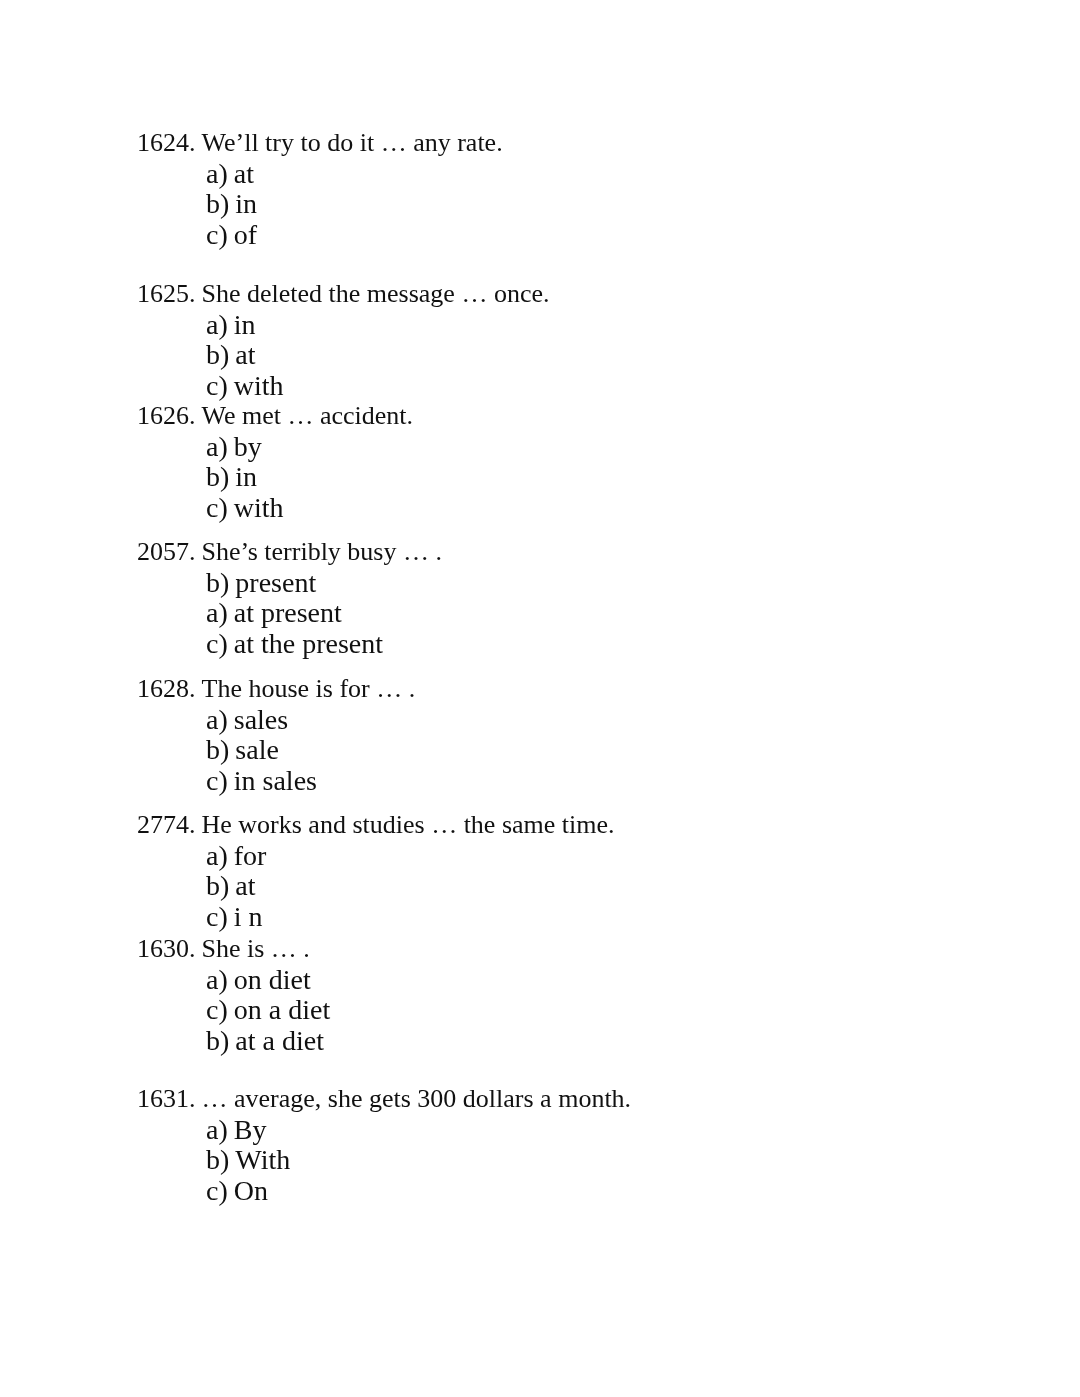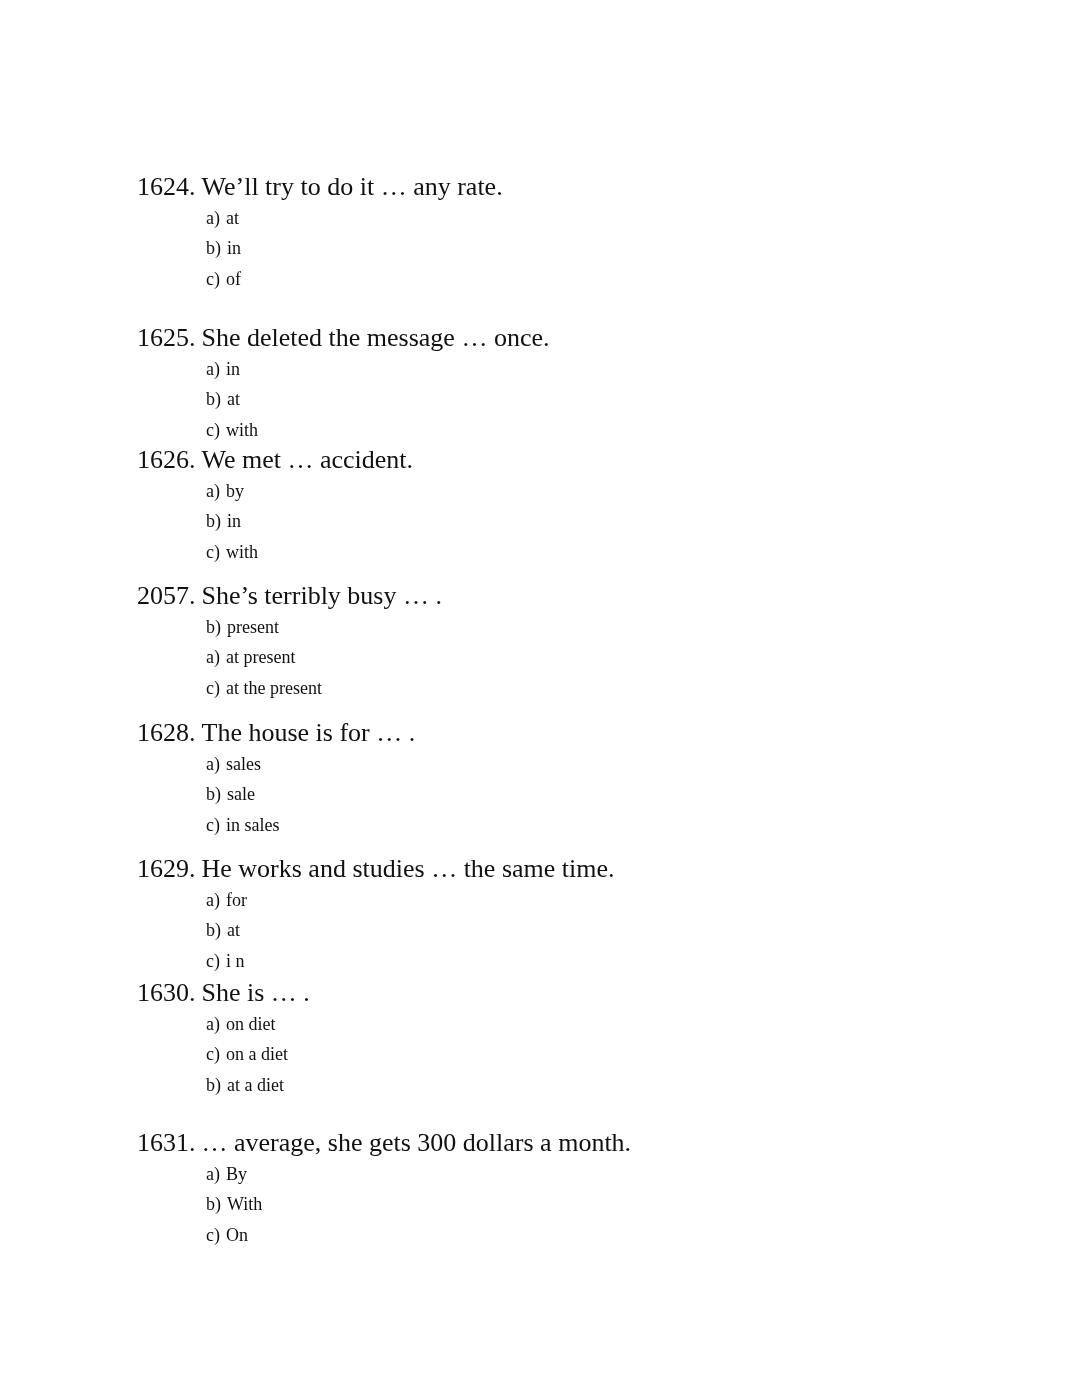--- a/index.html
+++ b/index.html
@@ -26,37 +26,36 @@
       position: absolute;
       left: 137px;
       width: 800px;
     }
     .stem {
       font-size: 26px;
       line-height: 30.5px;
       height: 30.5px;
       white-space: pre;
       display: flex;
-      margin-top: 44px;
     }
     .qnum {
       display: inline-block;
     }
     .qtext {
       display: inline-block;
       margin-left: 6px;
     }
     .options {
       margin: 0;
       padding: 0;
       list-style: none;
       padding-left: 69px;
     }
     .option {
-      font-size: 18px;
+      font-size: 28px;
       line-height: 30.5px;
       height: 30.5px;
       white-space: pre;
     }
     .opt-letter {
       display: inline-block;
     }
     .opt-text {
       display: inline-block;
       margin-left: 6px;
@@ -122,21 +121,21 @@
     </div>
     <ul class="options">
       <li class="option"><span class="opt-letter">a)</span><span class="opt-text">sales</span></li>
       <li class="option"><span class="opt-letter">b)</span><span class="opt-text">sale</span></li>
       <li class="option"><span class="opt-letter">c)</span><span class="opt-text">in sales</span></li>
     </ul>
   </div>
 
   <div class="question" style="top:810px">
     <div class="stem">
-      <span class="qnum">1629.</span>
+      <span class="qnum">2774.</span>
       <span class="qtext">He works and studies … the same time.</span>
     </div>
     <ul class="options">
       <li class="option"><span class="opt-letter">a)</span><span class="opt-text">for</span></li>
       <li class="option"><span class="opt-letter">b)</span><span class="opt-text">at</span></li>
       <li class="option"><span class="opt-letter">c)</span><span class="opt-text">i n</span></li>
     </ul>
   </div>
 
   <div class="question" style="top:934px">

